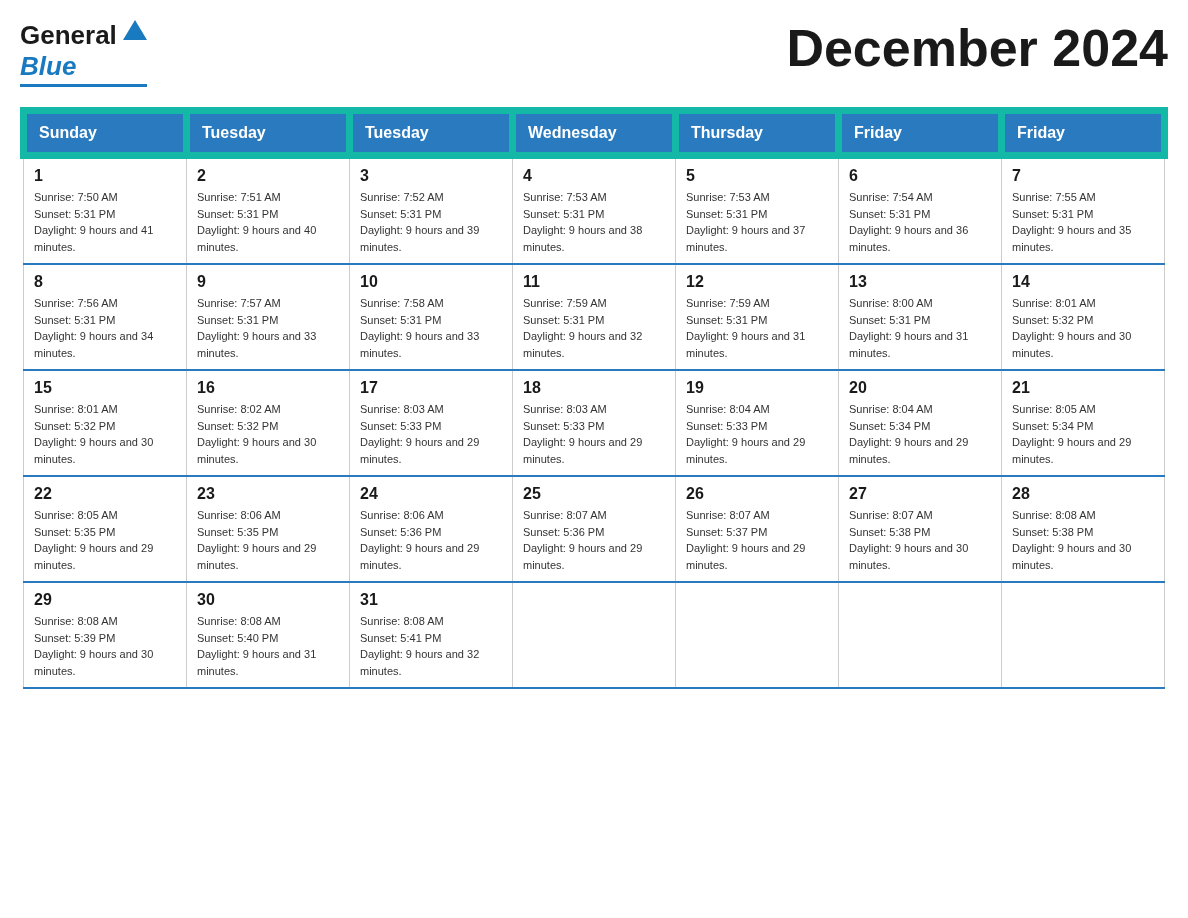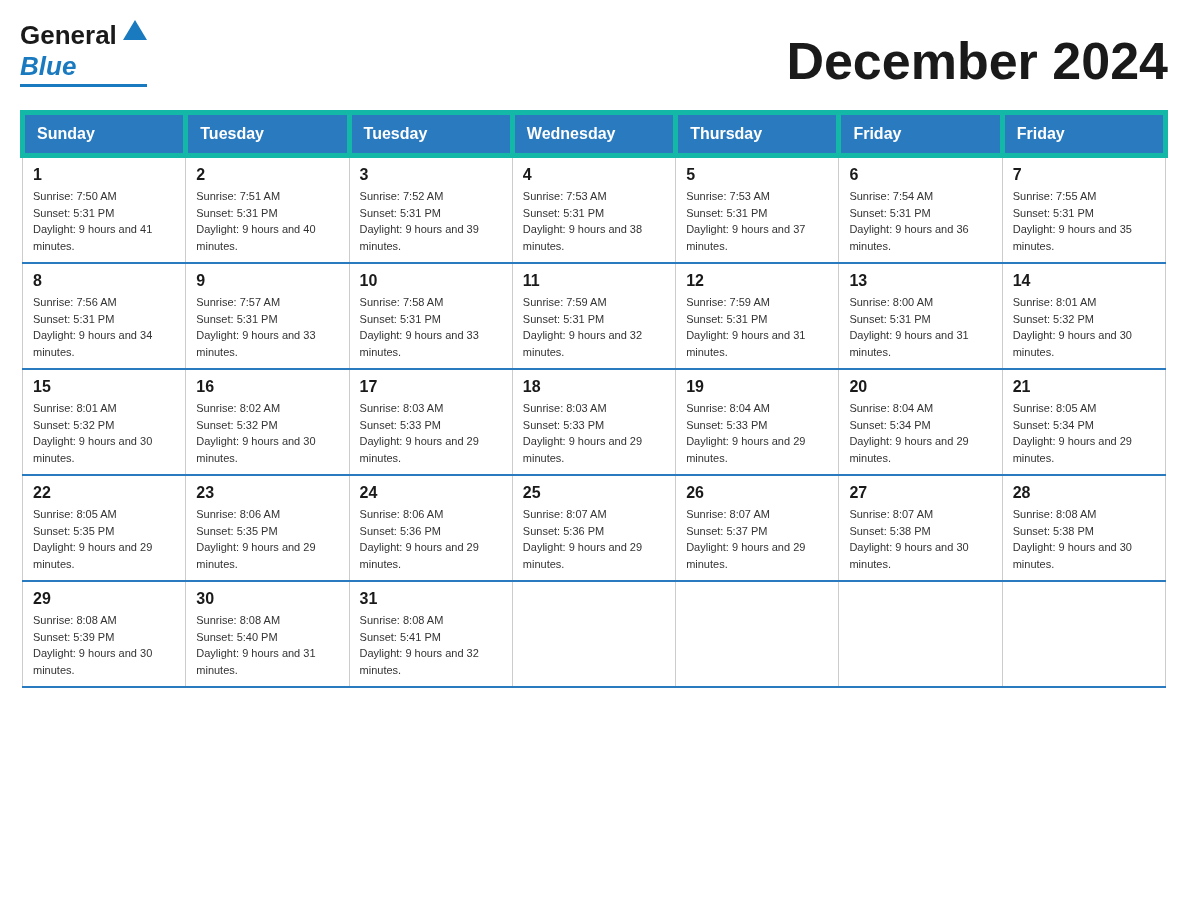--- a/index.html
+++ b/index.html
@@ -45,21 +45,20 @@
       font-style: italic;
     }
     .logo-line {
       width: 100%;
       height: 3px;
       background: #1a7abf;
       margin-top: 2px;
     }
     .title-block {
       text-align: center;
-      margin-top: 13px;
     }
     .month-title {
       font-size: 52px;
       font-weight: bold;
       color: #1a1a1a;
       line-height: 1.1;
     }
     .location {
       font-size: 22px;
       color: #555;
@@ -69,21 +68,21 @@
       width: 100%;
       border-collapse: collapse;
     }
     thead tr th {
       background: #2a7abf;
       color: #fff;
       font-size: 16px;
       font-weight: bold;
       padding: 10px 12px;
       text-align: left;
-      border: 5px solid #14b8a6;
+      border: 7px solid #14b8a6;
     }
     tbody tr td {
       border: 1px solid #ccc;
       vertical-align: top;
       padding: 8px 10px;
       width: 14.28%;
     }
     .day-number {
       font-size: 16px;
       font-weight: bold;

